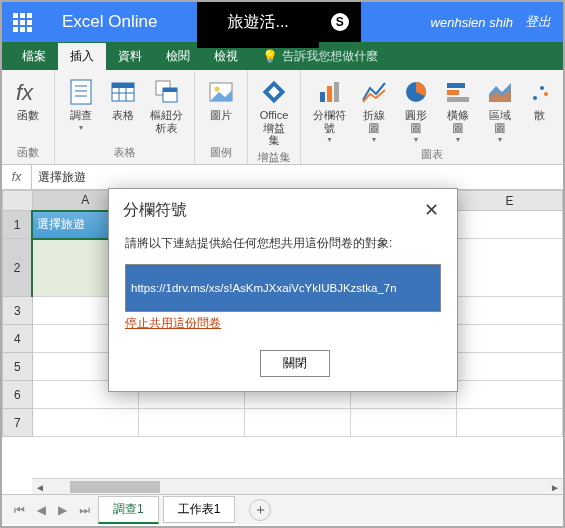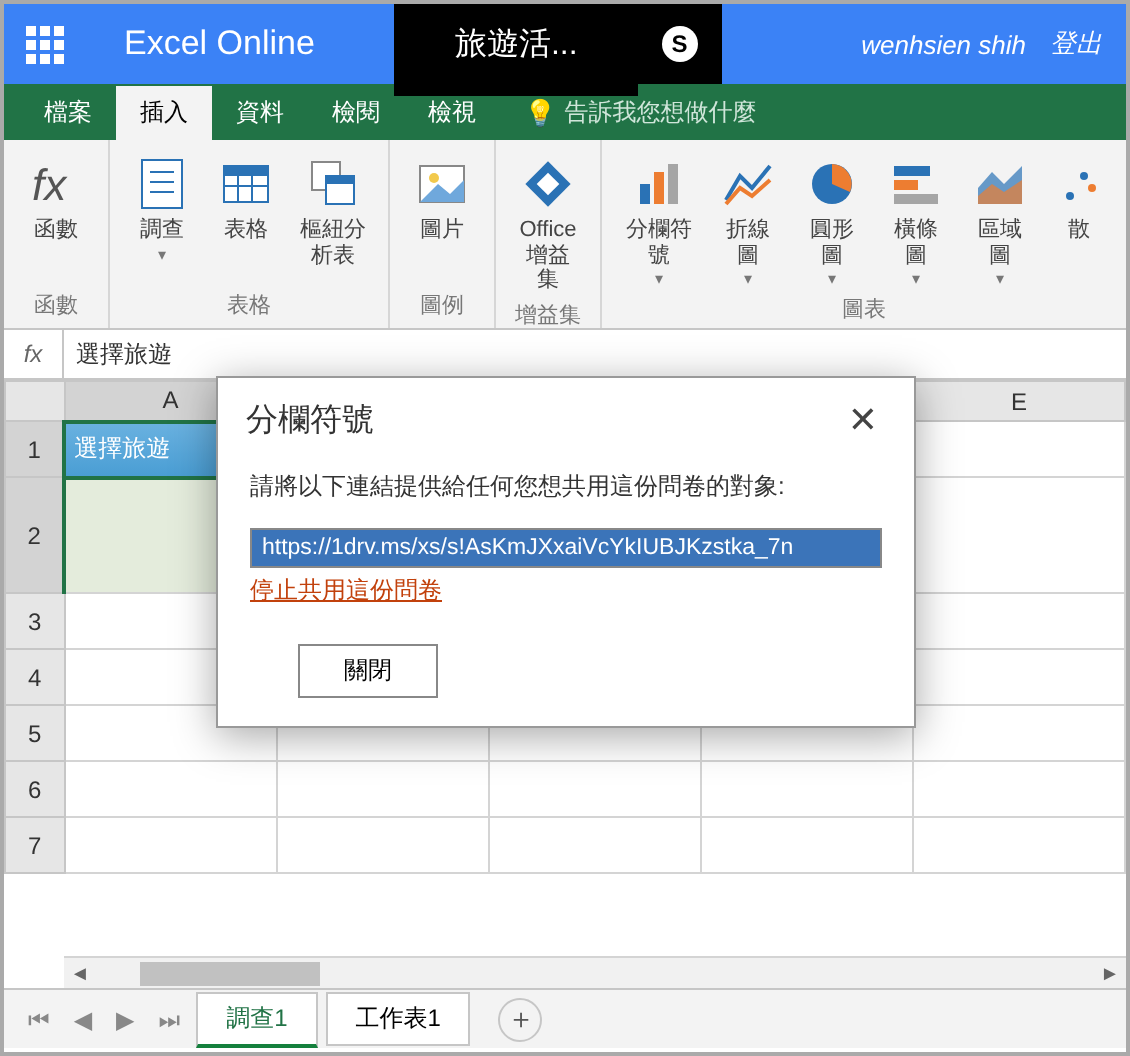--- a/index.html
+++ b/index.html
@@ -61,23 +61,23 @@
 .sheet-tab.active { border-bottom: 2px solid #15803d; color: #217346; font-weight: 400; }
 .sheet-add { width: 22px; height: 22px; border: 1px solid #c6c6c6; border-radius: 50%; display: flex; align-items: center; justify-content: center; margin-left: 10px; cursor: pointer; font-size: 14px; color: #555; }
 
 
 .dialog { position: absolute; left: 108px; top: 188px; width: 350px; background: #fff; border: 1px solid #999; box-shadow: 0 4px 20px rgba(0,0,0,0.35); z-index: 100; }
 .dialog-head { display: flex; align-items: center; padding: 10px 14px 4px; }
 .dialog-title { flex: 1; font-size: 16px; color: #333; }
 .dialog-close { font-size: 18px; color: #444; cursor: pointer; padding: 0 4px; }
 .dialog-body { padding: 10px 16px 8px; font-size: 12px; color: #333; }
 .dialog-msg { margin-bottom: 12px; }
-.url-box { border: 1px solid #888; background: #3b74b9; color: #fff; padding: 3px 5px; font-size: 11.5px; margin-bottom: 3px; white-space: nowrap; overflow: hidden; }
+.url-box { border: 1px solid #888; background: #3b74b9; color: #fff; padding: 17px 5px; font-size: 11.5px; margin-bottom: 3px; white-space: nowrap; overflow: hidden; }
 .stop-link { color: #c2410c; text-decoration: underline; cursor: pointer; font-size: 12px; }
-.dialog-foot { padding: 10px 16px 14px; display: flex; justify-content: flex-start; margin-left: 24px; }
+.dialog-foot { padding: 10px 16px 14px; display: flex; justify-content: center; margin-left: 24px; }
 .dlg-btn { border: 1px solid #888; background: #fff; padding: 4px 22px; font-size: 12px; cursor: pointer; }
 
 
 .hscroll { position: absolute; left: 30px; right: 0; bottom: 0; height: 16px; background: #f1f1f1; border-top: 1px solid #d4d4d4; }
 .hscroll .thumb { position: absolute; left: 38px; top: 2px; width: 90px; height: 12px; background: #c1c1c1; }
 .hscroll .arr { position: absolute; top: 0; width: 16px; height: 16px; display: flex; align-items: center; justify-content: center; font-size: 10px; color: #666; }
 .hscroll .arr.l { left: 0; } .hscroll .arr.r { right: 0; }
 </style>
 </head>
 <body>

